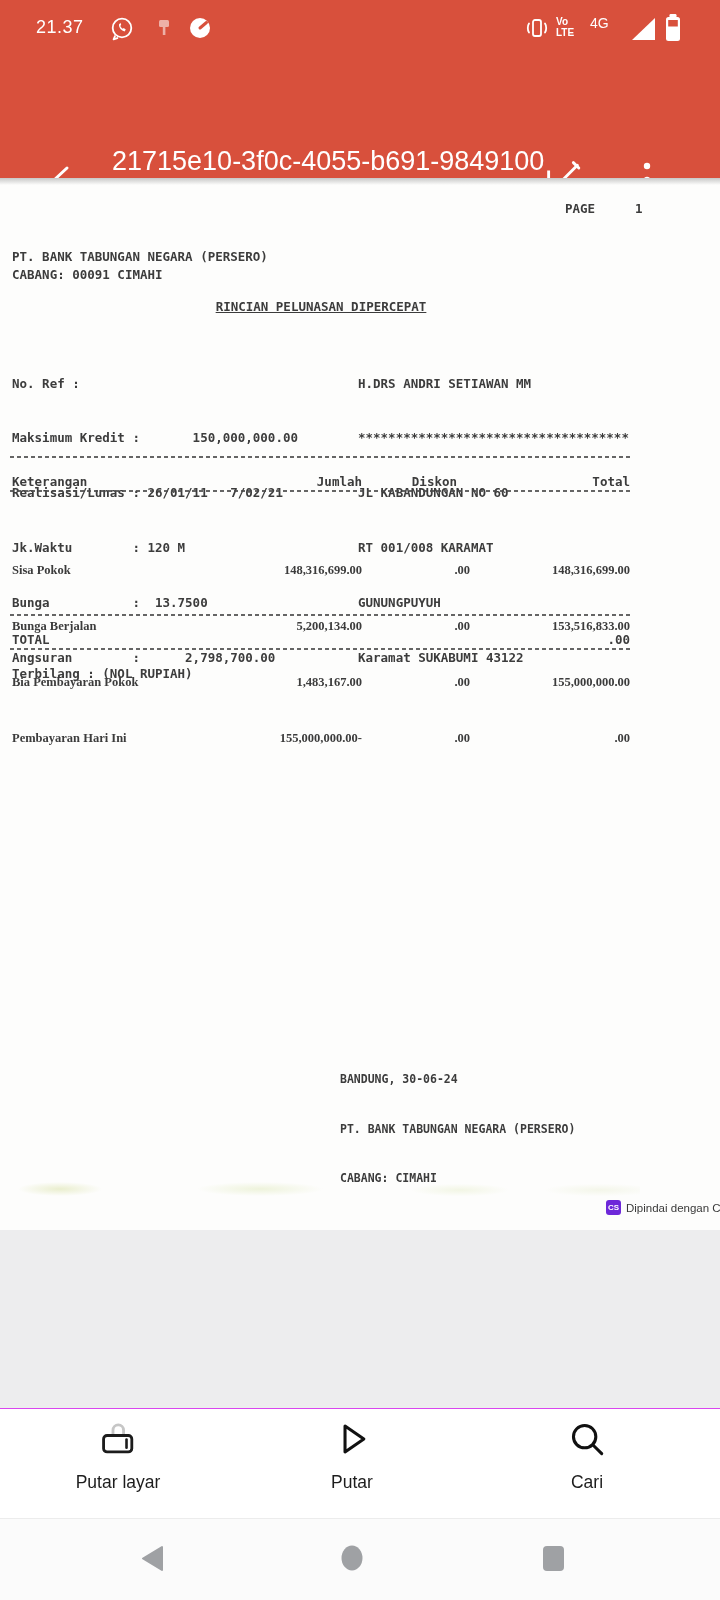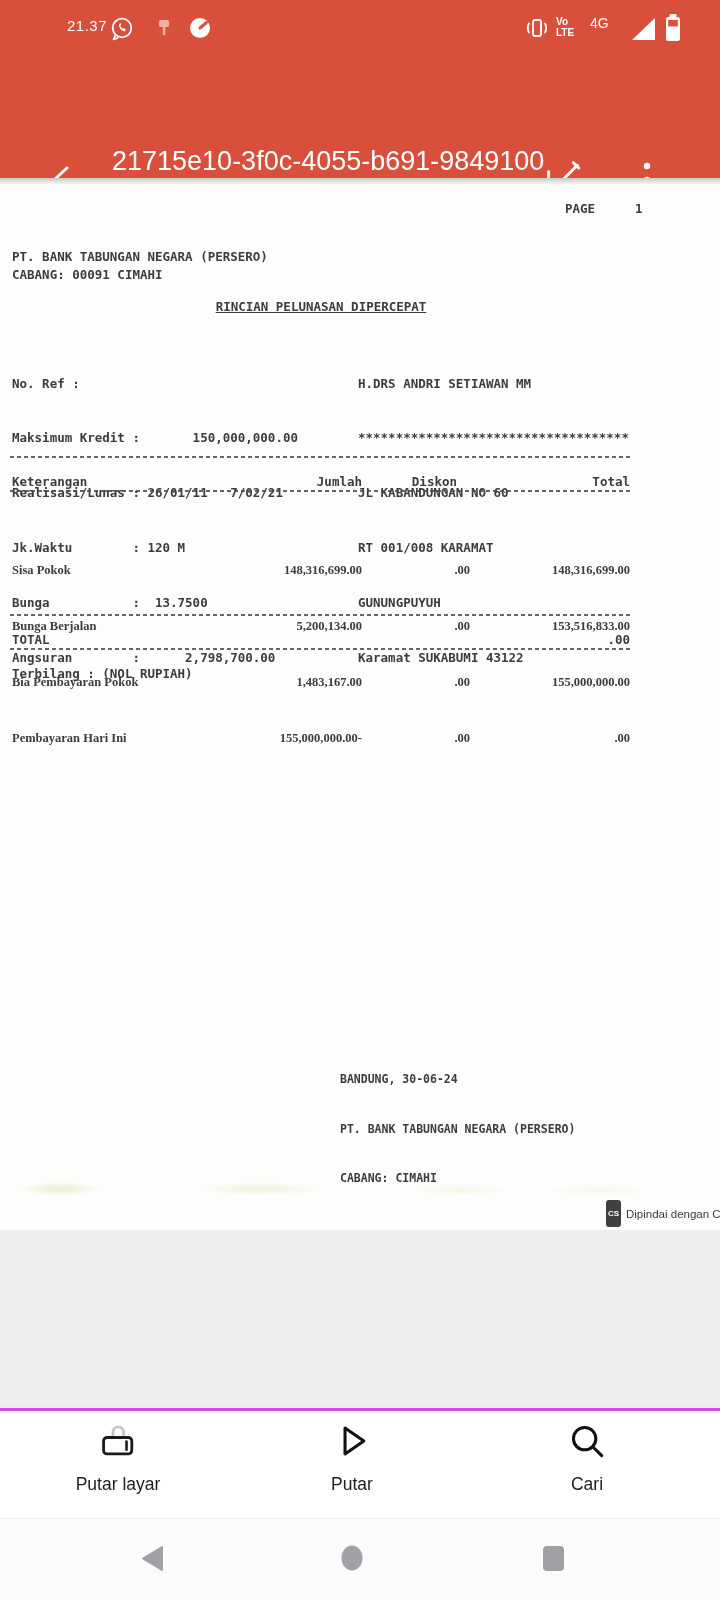--- a/index.html
+++ b/index.html
@@ -3,21 +3,21 @@
 <meta charset="utf-8">
 <style>
   * { margin:0; padding:0; box-sizing:border-box; }
   html,body { width:720px; height:1600px; overflow:hidden; background:#fff;
               font-family:"Liberation Sans", sans-serif; }
   .screen { position:relative; width:720px; height:1600px; overflow:hidden; }
 
   
   .status-bar { position:absolute; left:0; top:0; width:720px; height:58px;
                 background:#d8503c; color:#fff; }
-  .sb-time { position:absolute; left:36px; top:17px; font-size:15px; letter-spacing:.5px;margin-left:31px; }
+  .sb-time { position:absolute; left:36px; top:17px; font-size:18px; letter-spacing:.5px; }
   .sb-ico { position:absolute; top:14px; }
   .app-bar { position:absolute; left:0; top:58px; width:720px; height:120px; background:#d8503c; }
   .back-btn { position:absolute; left:38px; top:95px; width:44px; height:56px; display:flex;
               align-items:center; justify-content:center; }
   .app-title { position:absolute; left:112px; top:84px; width:438px; color:#fff;
                font-size:27px; line-height:39px; word-break:break-all; font-weight:400; }
   .edit-btn { position:absolute; left:540px; top:98px; width:48px; height:48px; }
   .menu-btn { position:absolute; left:626px; top:98px; width:42px; height:48px;
               display:flex; align-items:center; justify-content:center; }
 
@@ -40,28 +40,28 @@
   .total-row { display:flex; justify-content:space-between; width:618px; }
   .sig-block { line-height:16.5px; font-size:11.5px; }
   .smudge { position:absolute; left:0; top:998px; width:640px; height:26px;
             background:
               radial-gradient(60px 10px at 60px 13px, rgba(210,220,150,.45), transparent 70%),
               radial-gradient(90px 10px at 260px 13px, rgba(215,228,170,.4), transparent 70%),
               radial-gradient(70px 9px at 460px 14px, rgba(222,232,185,.35), transparent 70%),
               radial-gradient(80px 9px at 600px 14px, rgba(222,230,190,.3), transparent 70%); }
   .watermark { position:absolute; left:606px; top:1022px; width:260px; display:flex;
                align-items:center; gap:5px; font-size:11.5px; color:#3a3a3a; white-space:nowrap; }
-  .cs-badge { width:15px; height:27px; background:#404040; border-radius:3px; color:#fff;
+  .cs-badge { width:15px; height:15px; background:#6d28d9; border-radius:3px; color:#fff;
               font-size:8px; font-weight:bold; display:flex; align-items:center;
               justify-content:center; flex:0 0 auto; }
 
   
   .gray-area { position:absolute; left:0; top:1230px; width:720px; height:178px; background:#ededee; }
   .toolbar { position:absolute; left:0; top:1408px; width:720px; height:110px; background:#fff;
-             border-top:3px solid #d946ef; }
+             border-top:1px solid #d946ef; }
   .tb-btn { position:absolute; top:10px; transform:translateX(-50%); display:flex;
             flex-direction:column; align-items:center; gap:9px; }
   .tb-label { font-size:17.5px; color:#1d1d1d; }
   .nav-bar { position:absolute; left:0; top:1518px; width:720px; height:82px;
              background:#fbfbfb; border-top:1px solid #ececec; }
   .nav-btn { position:absolute; top:0; width:120px; height:82px; display:flex;
              align-items:center; justify-content:center; }
 </style>
 </head>
 <body>

